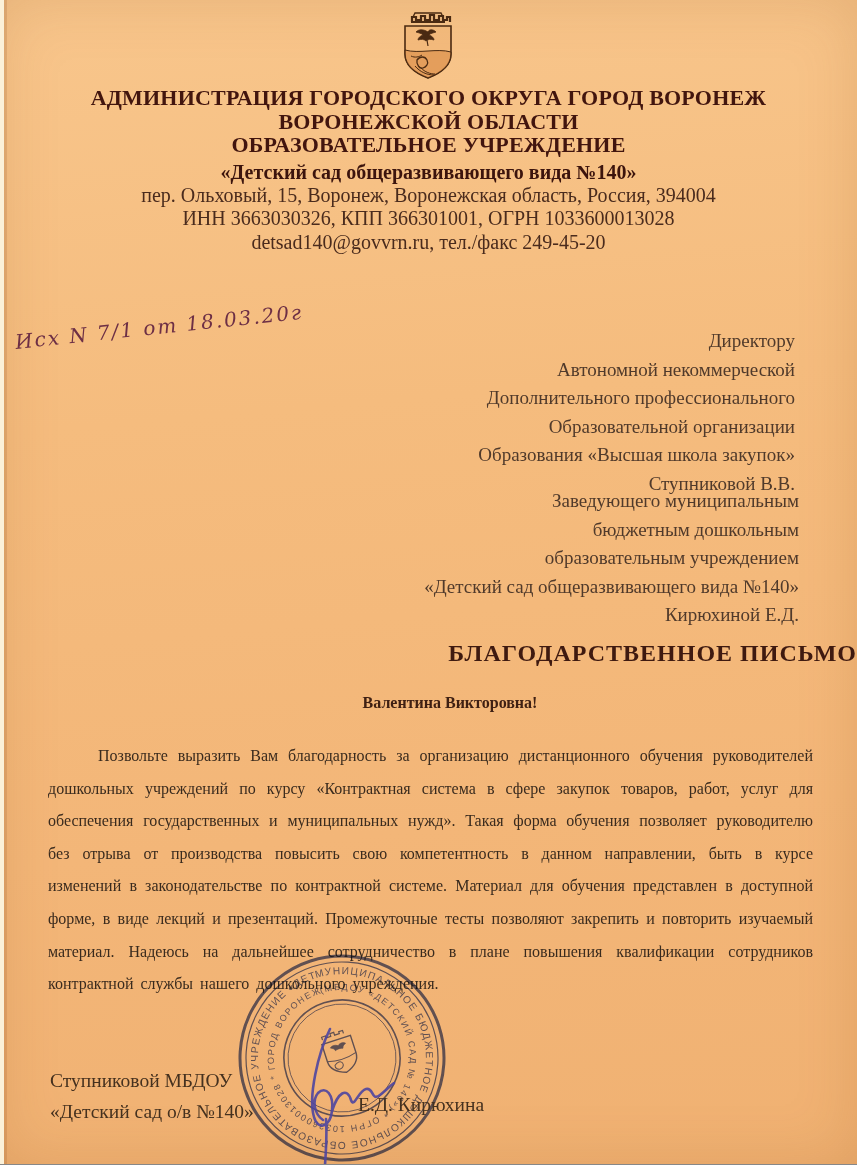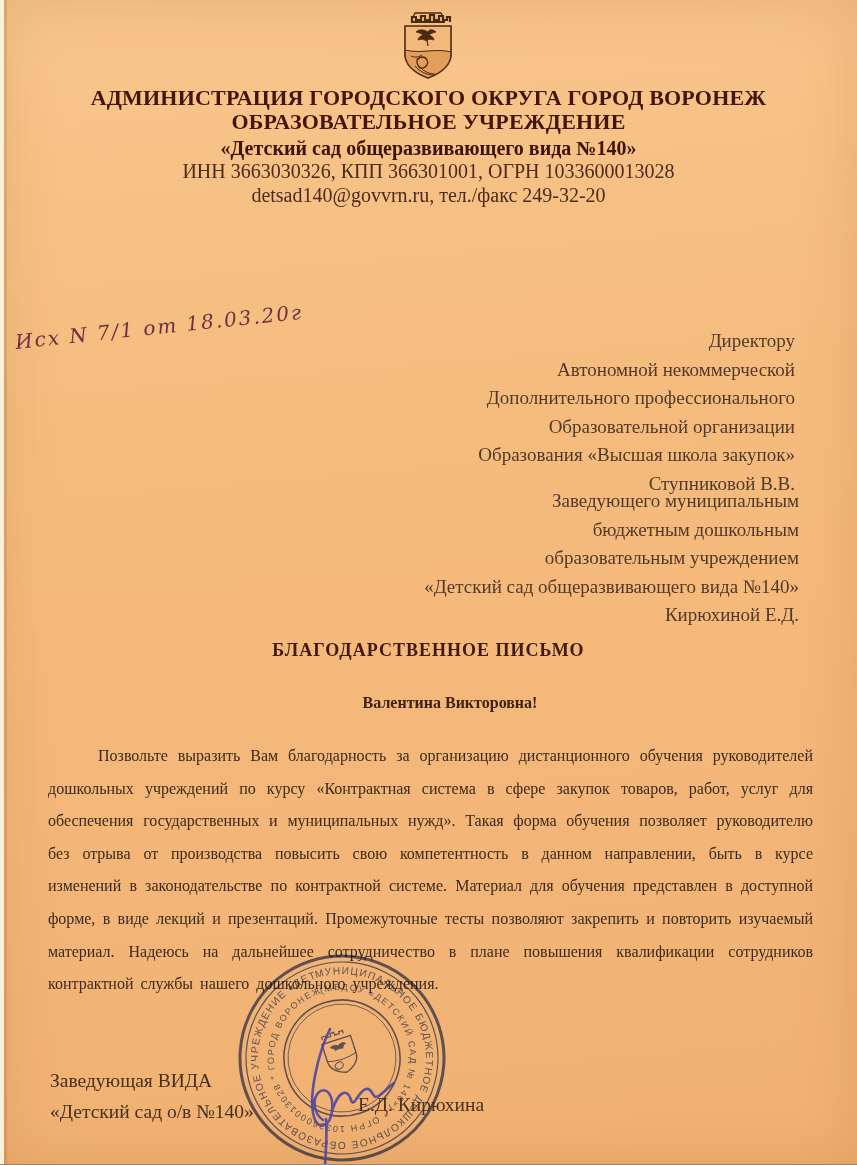--- a/index.html
+++ b/index.html
@@ -28,22 +28,22 @@
     font-family:"DejaVu Serif",serif;font-style:italic;
     font-size:20px;letter-spacing:2px;color:#6d2f45;
     transform:rotate(-6deg);transform-origin:left top;white-space:nowrap;
   }
 
   
   .recipient{position:absolute;right:62px;top:327px;text-align:right;color:#503a2b;font-size:19px;line-height:28.5px;}
   .sender-ref{position:absolute;right:58px;top:487px;text-align:right;color:#503a2b;font-size:19px;line-height:28.5px;}
 
   .title{
-    position:absolute;left:0;right:0;top:640px;text-align:center;
-    font-size:18px;font-weight:bold;letter-spacing:1px;color:#3f1a10;margin:0;
+    position:absolute;left:0;right:0;top:640px;text-align:right;
+    font-size:24px;font-weight:bold;letter-spacing:1px;color:#3f1a10;margin:0;
   }
   .salutation{
     position:absolute;left:11px;right:0;top:694px;text-align:center;
     font-size:16px;font-weight:bold;color:#3f2013;padding-left:32px;
   }
 
   .body-text{
     position:absolute;left:48px;right:44px;top:740px;margin:0;
     font-size:16px;line-height:32.6px;text-align:justify;text-indent:50px;
     color:#3a2b1e;word-spacing:3px;
@@ -80,24 +80,26 @@
       <path d="M36,32 l1,6" stroke-width="1.2"></path>
 
       <path d="M26,52 c3,-4 8,-4 10,0 c2,4 -1,7 -4,8 c-3,1 -7,-3 -6,-8 z" stroke-width="1.3"></path>
       <path d="M30,60 c4,4 9,6 14,6 M24,58 c5,6 12,9 19,9" stroke-width="1"></path>
       <path d="M20,48 c4,2 8,1 11,-1" stroke-width="1"></path>
     </g>
   </svg>
 
   <header class="letterhead">
     <div class="org-line">АДМИНИСТРАЦИЯ ГОРОДСКОГО ОКРУГА ГОРОД ВОРОНЕЖ</div>
+    <div class="org-line">ВОРОНЕЖСКОЙ ОБЛАСТИ</div>
     <div class="org-line">ОБРАЗОВАТЕЛЬНОЕ УЧРЕЖДЕНИЕ</div>
     <div class="org-name">«Детский сад общеразвивающего вида №140»</div>
+    <div class="addr">пер. Ольховый, 15, Воронеж, Воронежская область, Россия, 394004</div>
     <div class="addr">ИНН 3663030326, КПП 366301001, ОГРН 1033600013028</div>
-    <div class="addr">detsad140@govvrn.ru, тел./факс 249-32-20</div>
+    <div class="addr">detsad140@govvrn.ru, тел./факс 249-45-20</div>
   </header>
 
   <div class="outgoing">Исх N 7/1 от 18.03.20г</div>
 
   <div class="recipient">
     <div>Директору</div>
     <div>Автономной некоммерческой</div>
     <div>Дополнительного профессионального</div>
     <div>Образовательной организации</div>
     <div>Образования «Высшая школа закупок»</div>
@@ -144,16 +146,16 @@
   </svg>
 
   <svg class="autograph" viewBox="0 0 160 150">
     <g stroke="#4f46a0" stroke-width="2.6" fill="none" stroke-linecap="round" opacity="0.9">
       <path d="M58,14 C46,38 36,82 42,102 C46,116 58,112 60,96 C62,80 54,70 46,78 C40,85 42,99 51,105"></path>
       <path d="M60,96 C66,77 75,72 79,85 C82,94 86,76 94,74 C102,72 99,87 108,80 C113,76 118,71 122,68"></path>
       <path d="M54,104 C55,118 54,136 53,150"></path>
     </g>
   </svg>
 
-  <div class="sig-line1">Заведующая ВИДА</div>
+  <div class="sig-line1">Ступниковой МБДОУ</div>
   <div class="sig-line2">«Детский сад о/в №140»</div>
   <div class="sig-name">Е.Д. Кирюхина</div>
 </div>
 
 </body></html>

